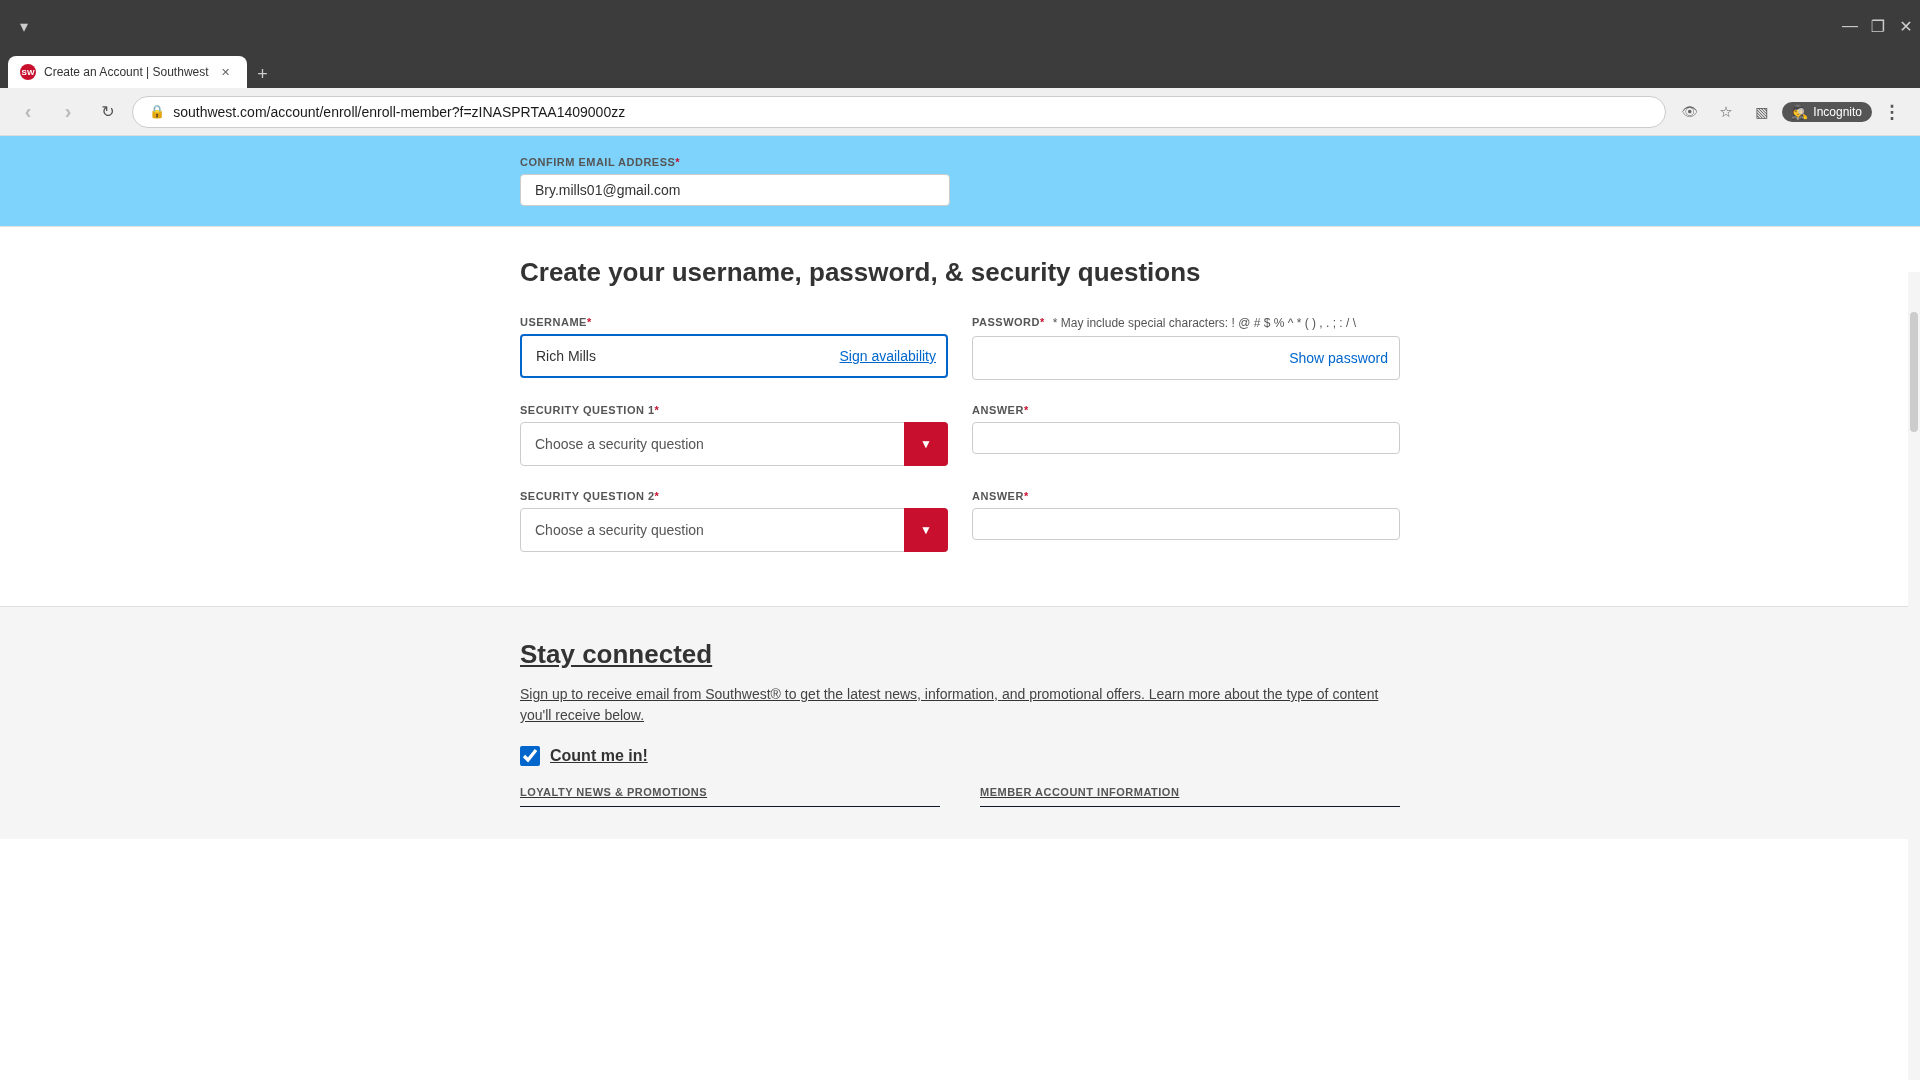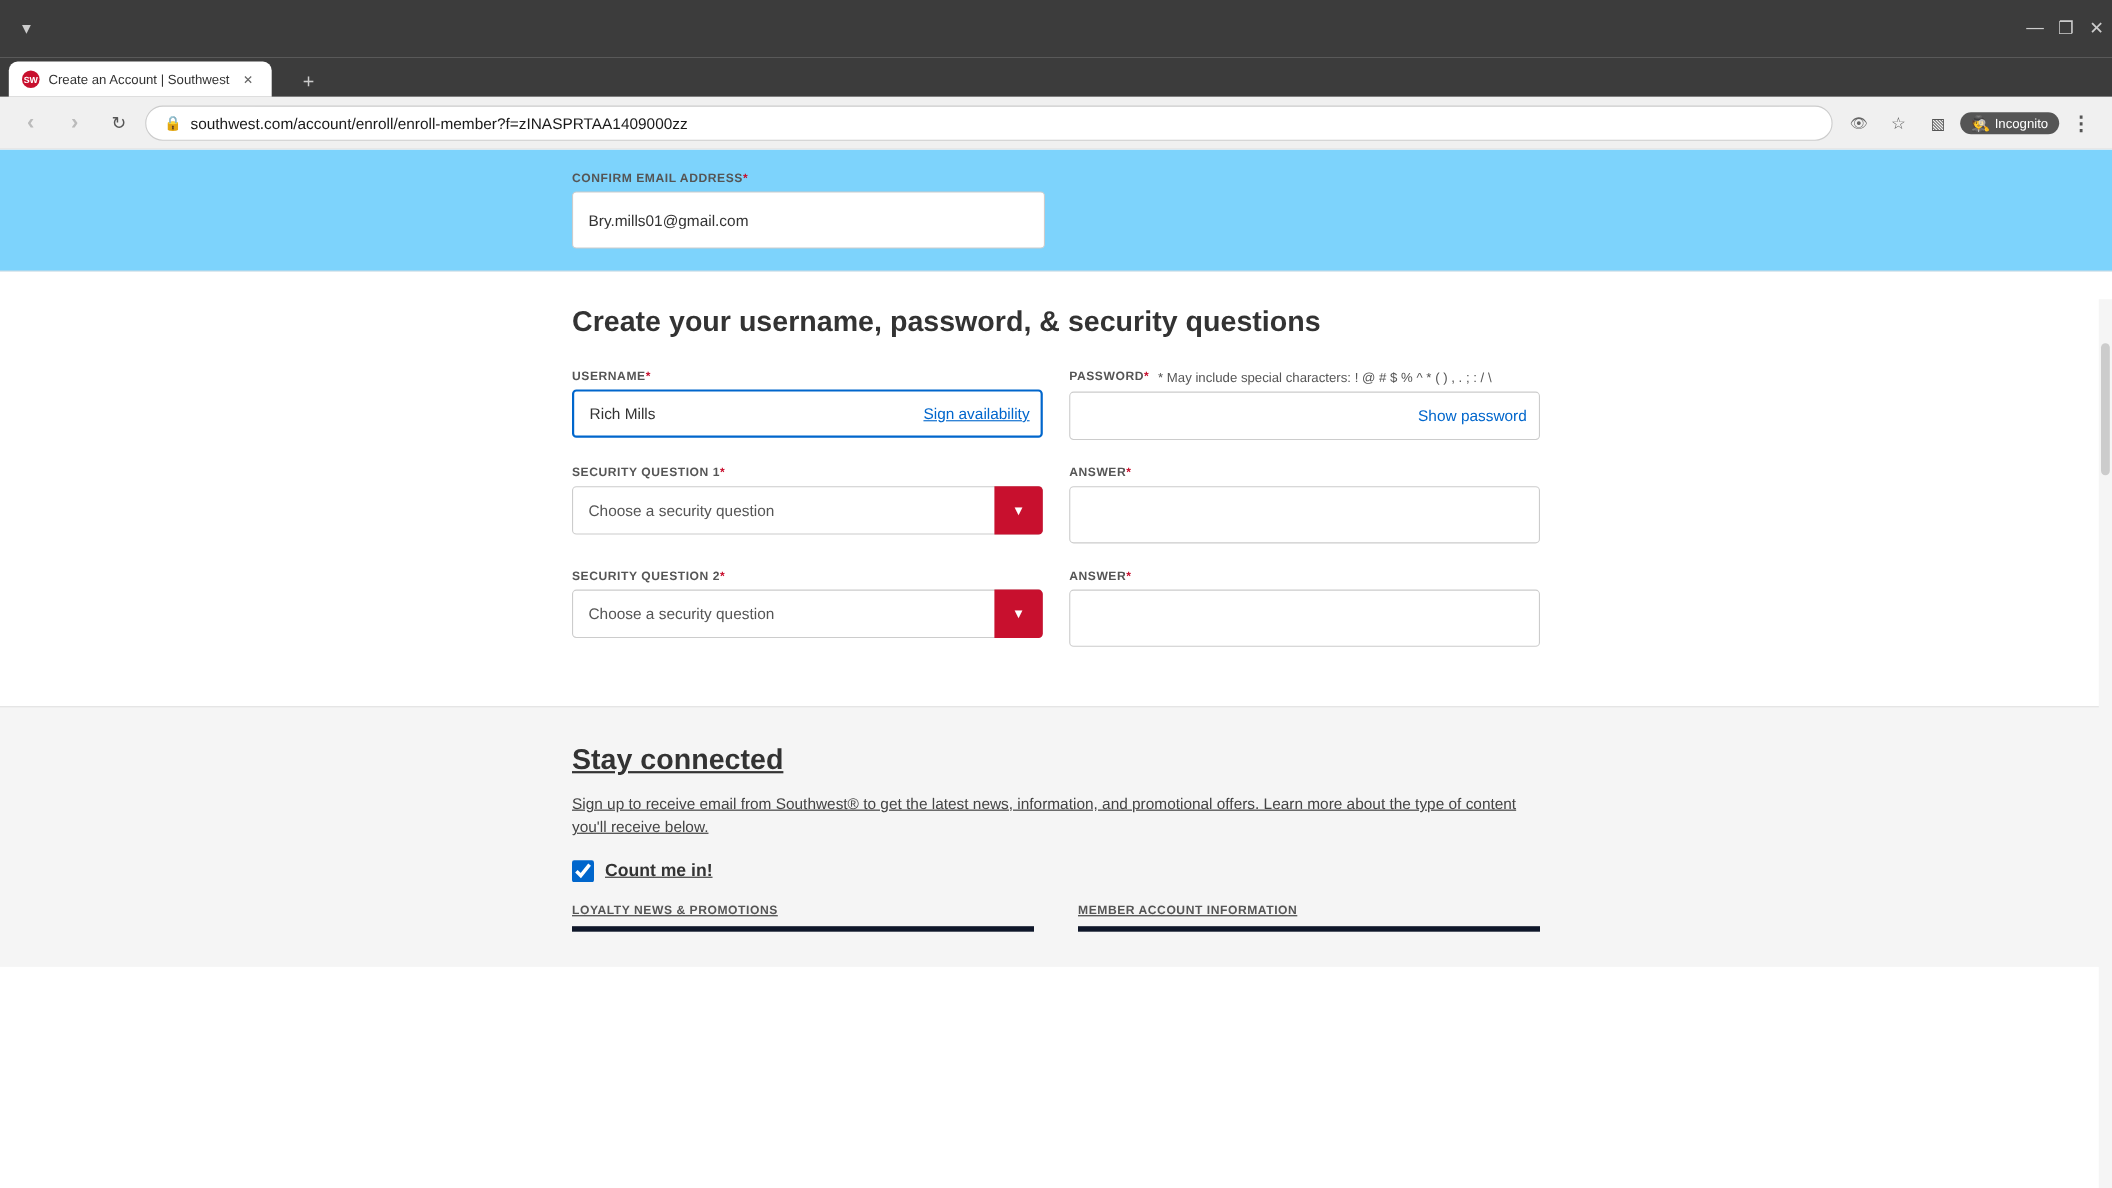--- a/index.html
+++ b/index.html
@@ -32,21 +32,21 @@
       cursor: pointer;
       border-radius: 4px;
     }
 
     .tab-bar {
       display: flex;
       align-items: flex-end;
       background: #3c3c3c;
       padding: 0 8px;
       height: 36px;
-      gap: 20px;
+      gap: 2px;
     }
 
     .tab {
       background: #ffffff;
       border-radius: 8px 8px 0 0;
       padding: 0 12px;
       height: 32px;
       display: flex;
       align-items: center;
       gap: 8px;
@@ -213,21 +213,21 @@
       margin-bottom: 6px;
       text-transform: uppercase;
     }
 
     .field-required {
       color: #c8102e;
     }
 
     .text-input {
       width: 100%;
-      height: 52px;
+      height: 32px;
       border: 1px solid #ccc;
       border-radius: 4px;
       padding: 0 14px;
       font-size: 14px;
       color: #333;
       background: white;
       outline: none;
     }
 
     .email-input-wrap {
@@ -422,21 +422,21 @@
       gap: 40px;
     }
 
     .col-header {
       font-size: 11px;
       font-weight: bold;
       letter-spacing: 0.5px;
       color: #555;
       text-transform: uppercase;
       padding-bottom: 8px;
-      border-bottom: 5px solid #0f172a;
+      border-bottom: 1px solid #0f172a;
     }
 
     .wrapper {
       position: relative;
       width: 1920px;
       overflow: hidden;
     }
   </style>
 </head>
 <body>

